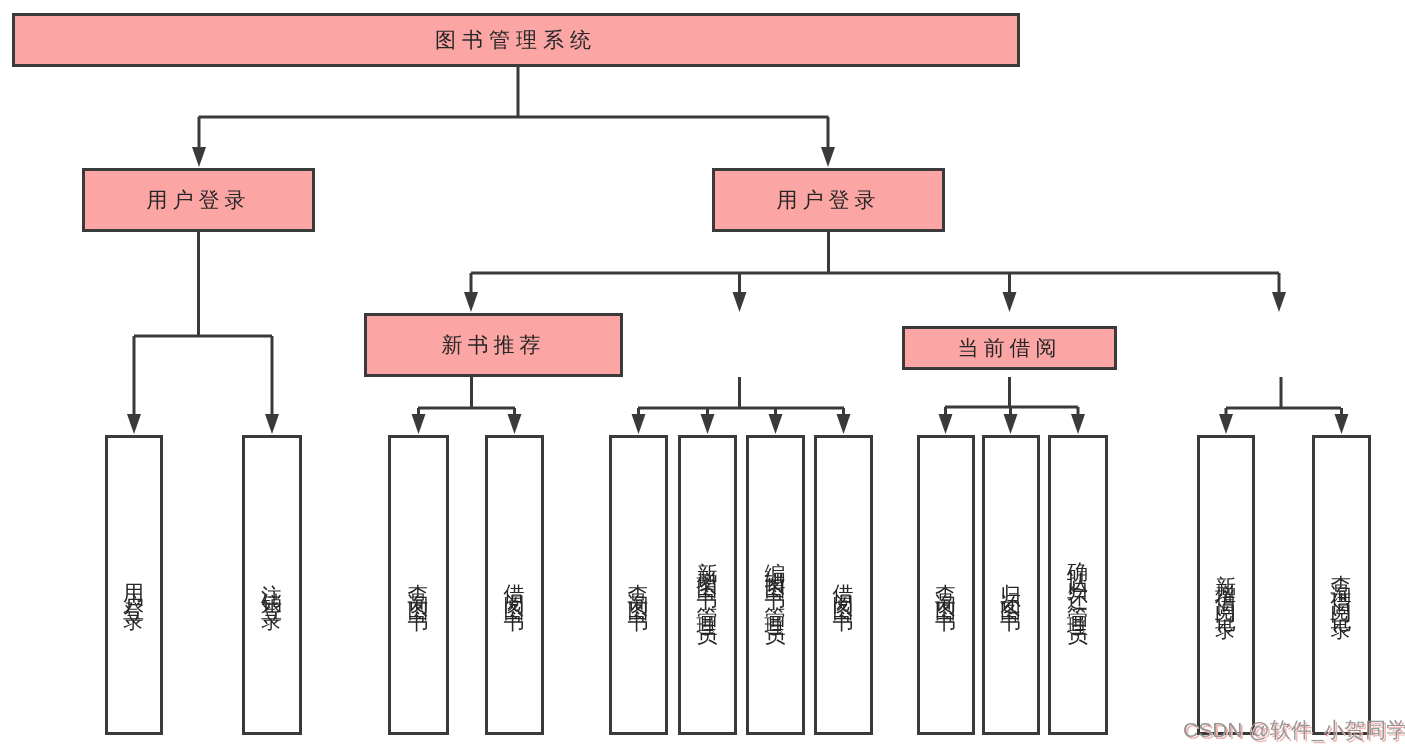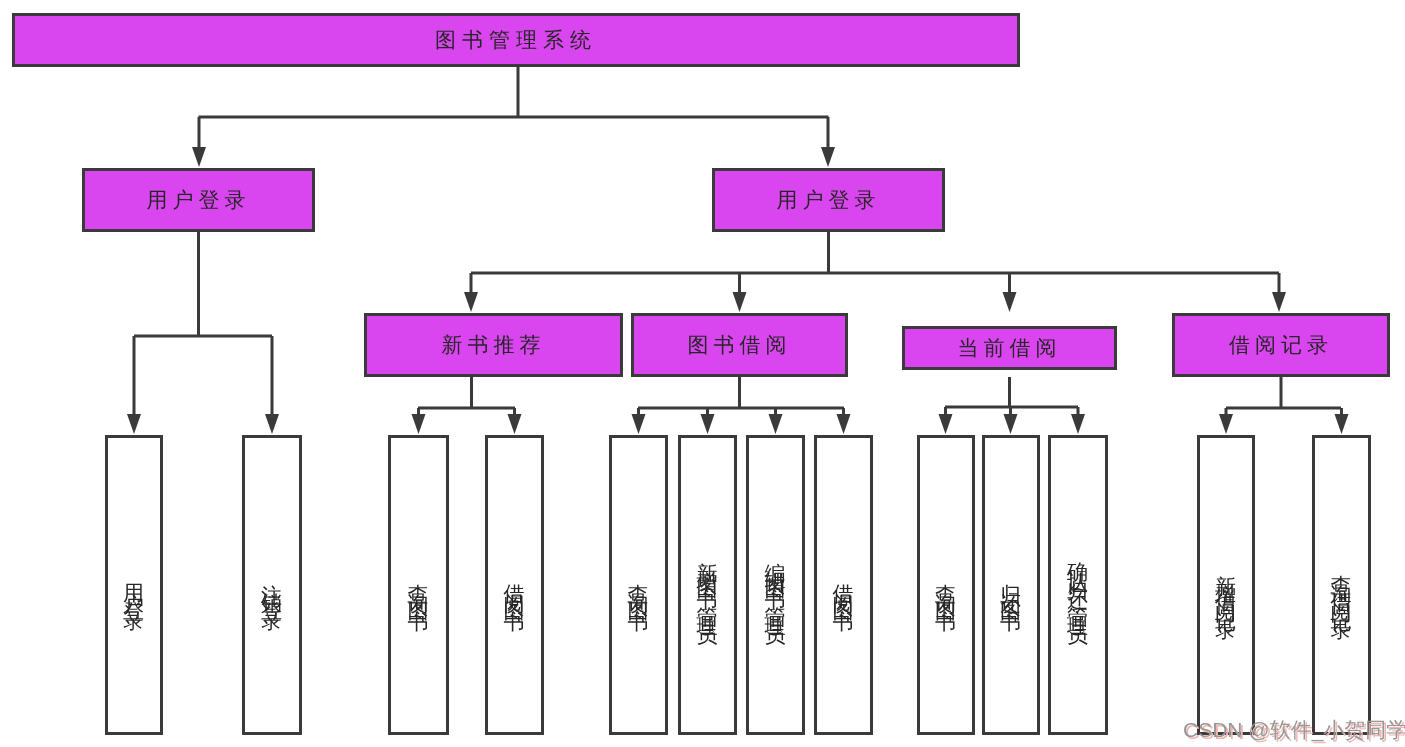--- a/index.html
+++ b/index.html
@@ -14,21 +14,21 @@
   #connectors {
     position: absolute;
     left: 0; top: 0;
     width: 1405px; height: 747px;
     z-index: 1;
   }
   .hbox {
     position: absolute;
     box-sizing: border-box;
     border: 3px solid #3a3a3a;
-    background: #d946ef;
+    background: #fca5a5;
     display: flex;
     align-items: center;
     justify-content: center;
     z-index: 2;
   }
   .hlabel {
     font-size: 21px;
     letter-spacing: 5px;
     color: #262626;
     white-space: nowrap;
@@ -135,28 +135,22 @@
   <div class="hbox" style="left:82px; top:168px; width:233px; height:64px">
     <span class="hlabel">用户登录</span>
   </div>
   <div class="hbox" style="left:712px; top:168px; width:233px; height:64px">
     <span class="hlabel">用户登录</span>
   </div>
 
   <div class="hbox" style="left:364px; top:313px; width:259px; height:64px">
     <span class="hlabel">新书推荐</span>
   </div>
-  <div class="hbox" style="left:631px; top:313px; width:217px; height:64px">
-    <span class="hlabel">图书借阅</span>
-  </div>
   <div class="hbox" style="left:902px; top:326px; width:215px; height:44px">
     <span class="hlabel">当前借阅</span>
-  </div>
-  <div class="hbox" style="left:1172px; top:313px; width:218px; height:64px">
-    <span class="hlabel">借阅记录</span>
   </div>
 
   <div class="leaf" style="left:105px; width:58px">
     <span class="vlabel">用户登录</span>
   </div>
   <div class="leaf" style="left:242px; width:60px">
     <span class="vlabel">注销登录</span>
   </div>
 
   <div class="leaf" style="left:388px; width:61px">

